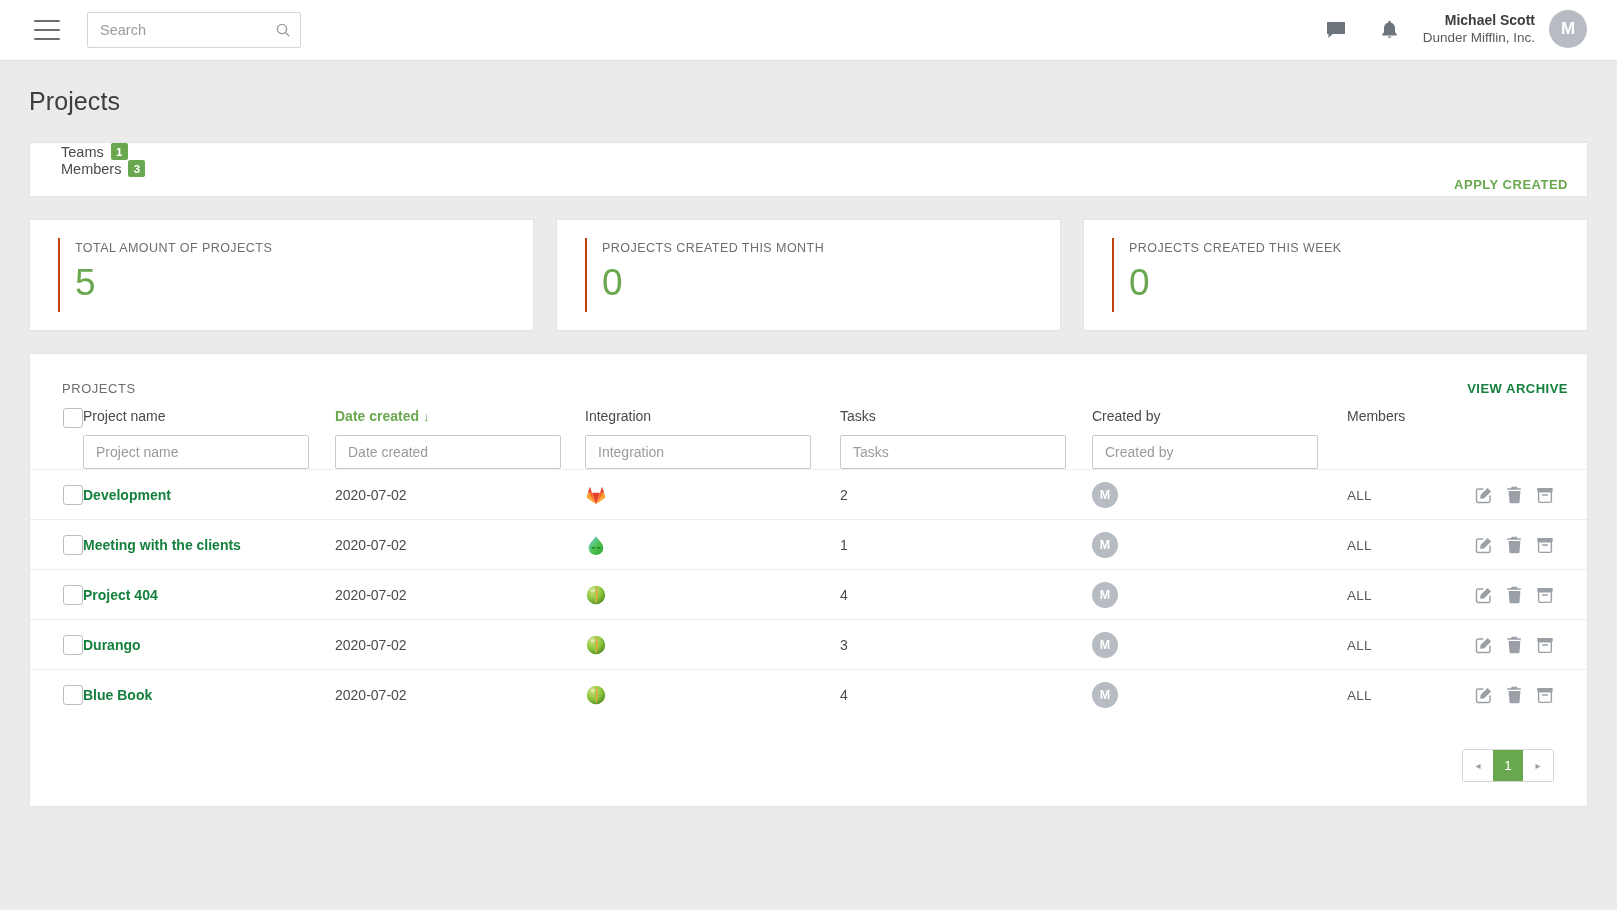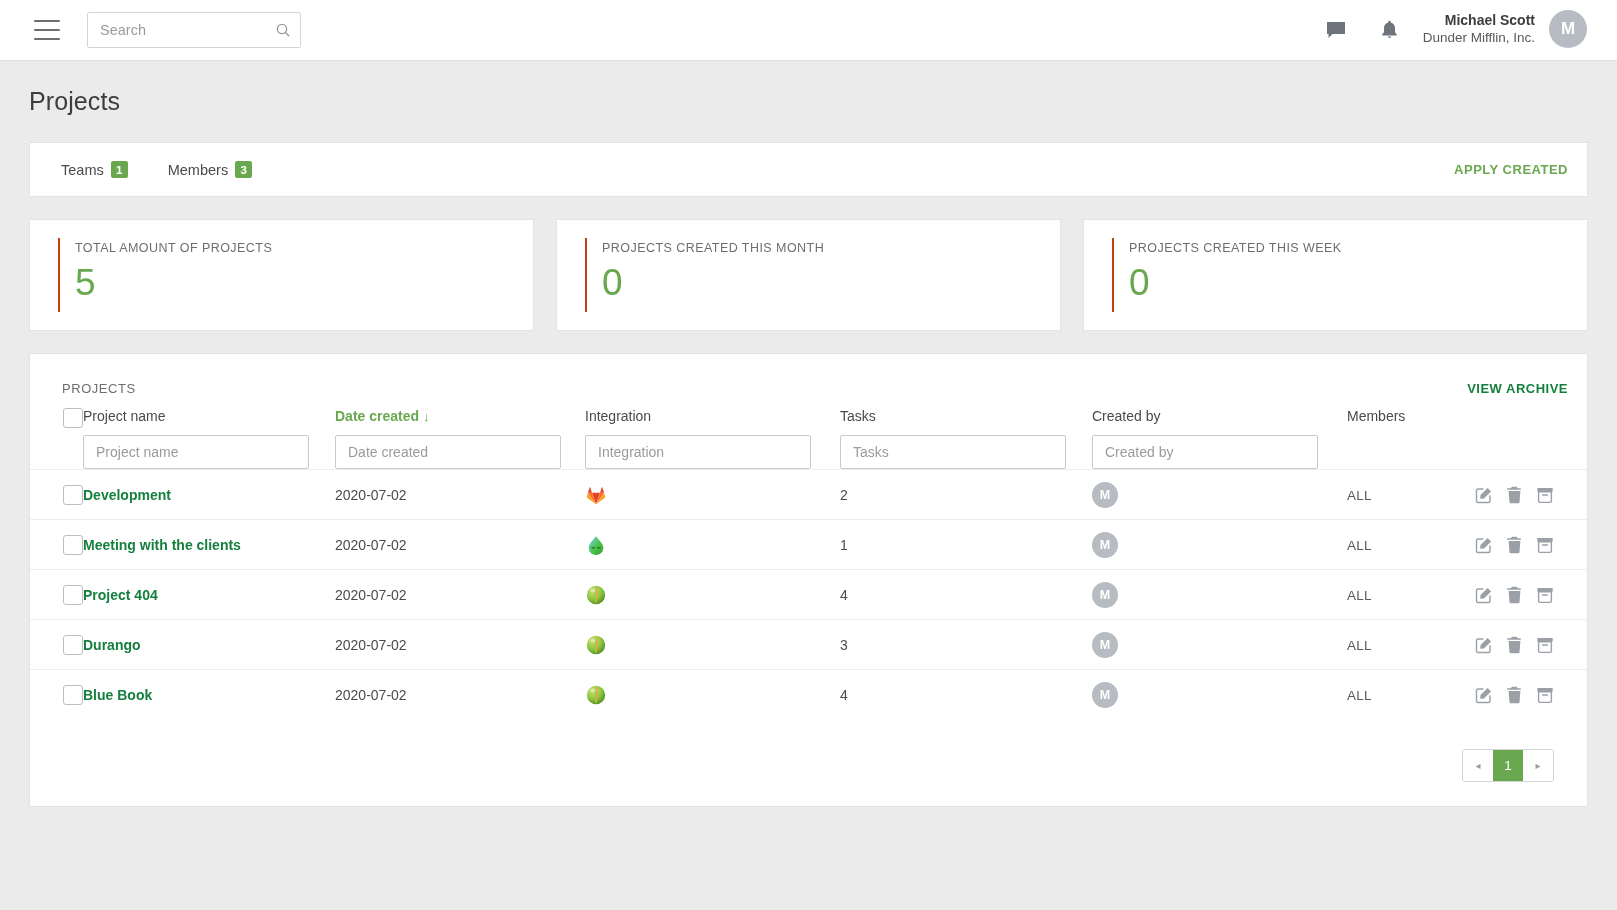--- a/index.html
+++ b/index.html
@@ -106,23 +106,24 @@
     border-radius: 2px; display: flex; align-items: center; justify-content: center;
     height: 34px; cursor: pointer;
   }
 
   
   .content { padding: 0 29px; }
   .panel { background: #fff; border: 1px solid #e3e3e3; }
 
   .filterbar {
     height: 55px;
-    display: flex; align-items: center;
+    display: flex; 
     padding: 0 19px 0 31px;
     margin-bottom: 22px;
+    flex-direction: column;
   }
   .tab {
     display: flex; align-items: center;
     font-size: 14.5px; color: #4a4a4a;
     margin-right: 40px; cursor: pointer;
   }
   .badge {
     margin-left: 7px;
     background: #6aa84f; color: #fff;
     font-size: 11.5px; font-weight: bold;

